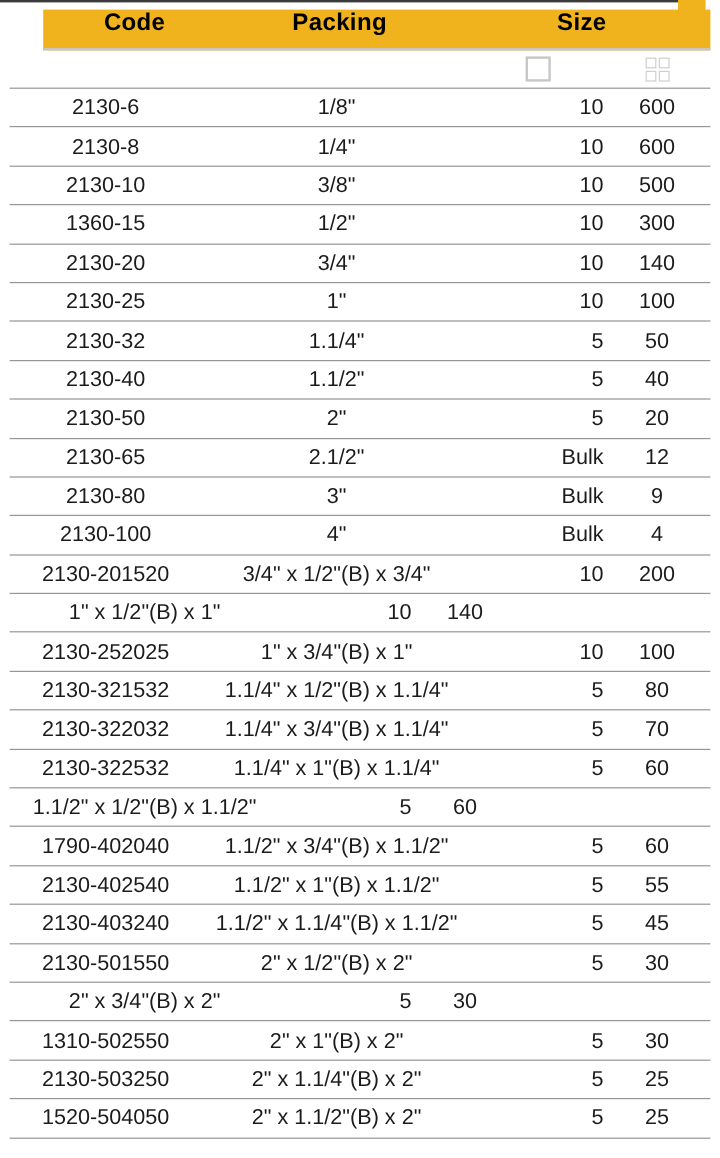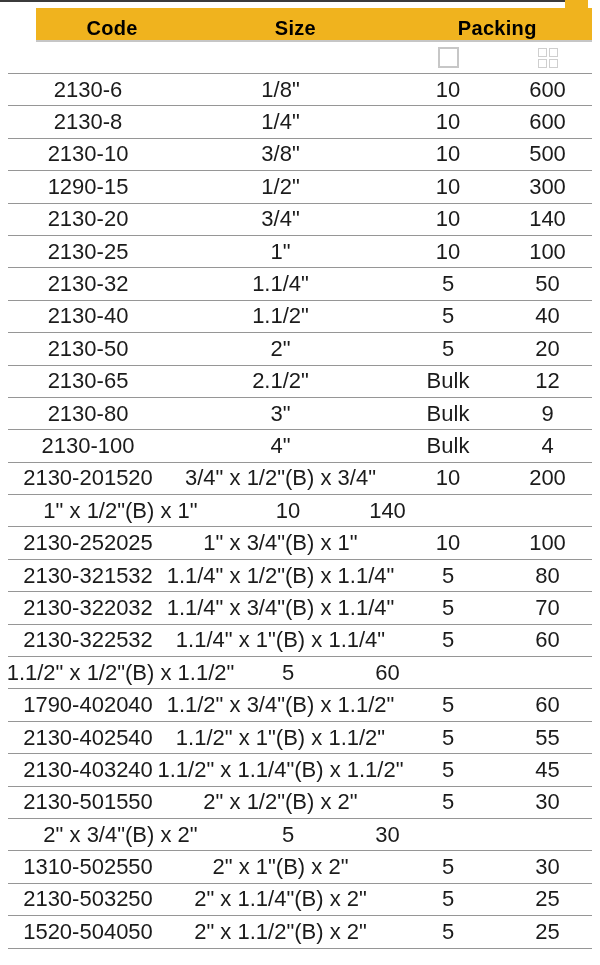--- a/index.html
+++ b/index.html
@@ -9,21 +9,21 @@
     color:#1b1b1b;
   }
   .top-rule{
     position:absolute;left:0;top:0;width:566px;height:2px;background:#3b3b3b;
   }
   .corner-tab{
     position:absolute;left:565px;top:0;width:23px;height:10px;background:#F0B31E;
   }
   .sheet{position:absolute;left:8px;top:8px;width:584px;}
   .header-band{
-    height:32px;background:#F0B31E;display:flex;align-items:flex-end;
+    height:32px;background:#F0B31E;display:flex;align-items:flex-start;
     border-bottom:2px solid #c6c6c6;
     margin-left:28px;
   }
   .header-band .hcell{
     font-weight:bold;font-size:20px;color:#000;text-align:center;
     letter-spacing:.3px;
   }
   .hcell.code{width:160px;}
   .hcell.size{width:225px;}
   .hcell.packing{width:199px;}
@@ -38,42 +38,42 @@
     width:21px;height:21px;border:2px solid #c7c7c7;background:#fff;box-sizing:border-box;
   }
   .grid-icon{
     display:grid;grid-template-columns:9px 9px;grid-template-rows:9px 9px;gap:2px;
   }
   .grid-icon span{
     border:1px solid #cfcfcf;background:#fff;box-sizing:border-box;display:block;
   }
   .tbody .trow{
     height:32.4px;box-sizing:border-box;border-top:1px solid #969696;
-    display:flex;align-items:center;font-size:22px;
+    display:flex;align-items:center;font-size:18px;
   }
   .tbody{border-bottom:1px solid #969696;}
   .tcell{white-space:nowrap;display:flex;justify-content:center;align-items:center;}
   .tcell>span{flex:none;}
   .tcell.code{width:160px;}
   .tcell.size{width:225px;}
-  .tcell.inner{width:110px;}
+  .tcell.inner{width:110px;justify-content:flex-end;}
   .tcell.carton{width:89px;text-align:center;}
 </style>
 </head>
 <body>
 
 <div class="top-rule"></div>
 <div class="corner-tab"></div>
 
 <div class="sheet">
 
   <div class="header-band">
     <div class="hcell code">Code</div>
+    <div class="hcell packing">Packing</div>
     <div class="hcell size">Size</div>
-    <div class="hcell packing">Packing</div>
   </div>
 
   <div class="icons-row">
     <div class="spacer-code"></div>
     <div class="spacer-size"></div>
     <div class="icon-slot-1">
       <div class="box-icon"></div>
     </div>
     <div class="icon-slot-2">
       <div class="grid-icon">
@@ -126,21 +126,21 @@
     <div class="tcell inner">
           <span>10</span>
         </div>
     <div class="tcell carton">
           <span>500</span>
         </div>
   </div>
 
   <div class="trow">
     <div class="tcell code">
-          <span>1290-15</span>
+          <span>1360-15</span>
         </div>
     <div class="tcell size">
           <span>1/2"</span>
         </div>
     <div class="tcell inner">
           <span>10</span>
         </div>
     <div class="tcell carton">
           <span>300</span>
         </div>

